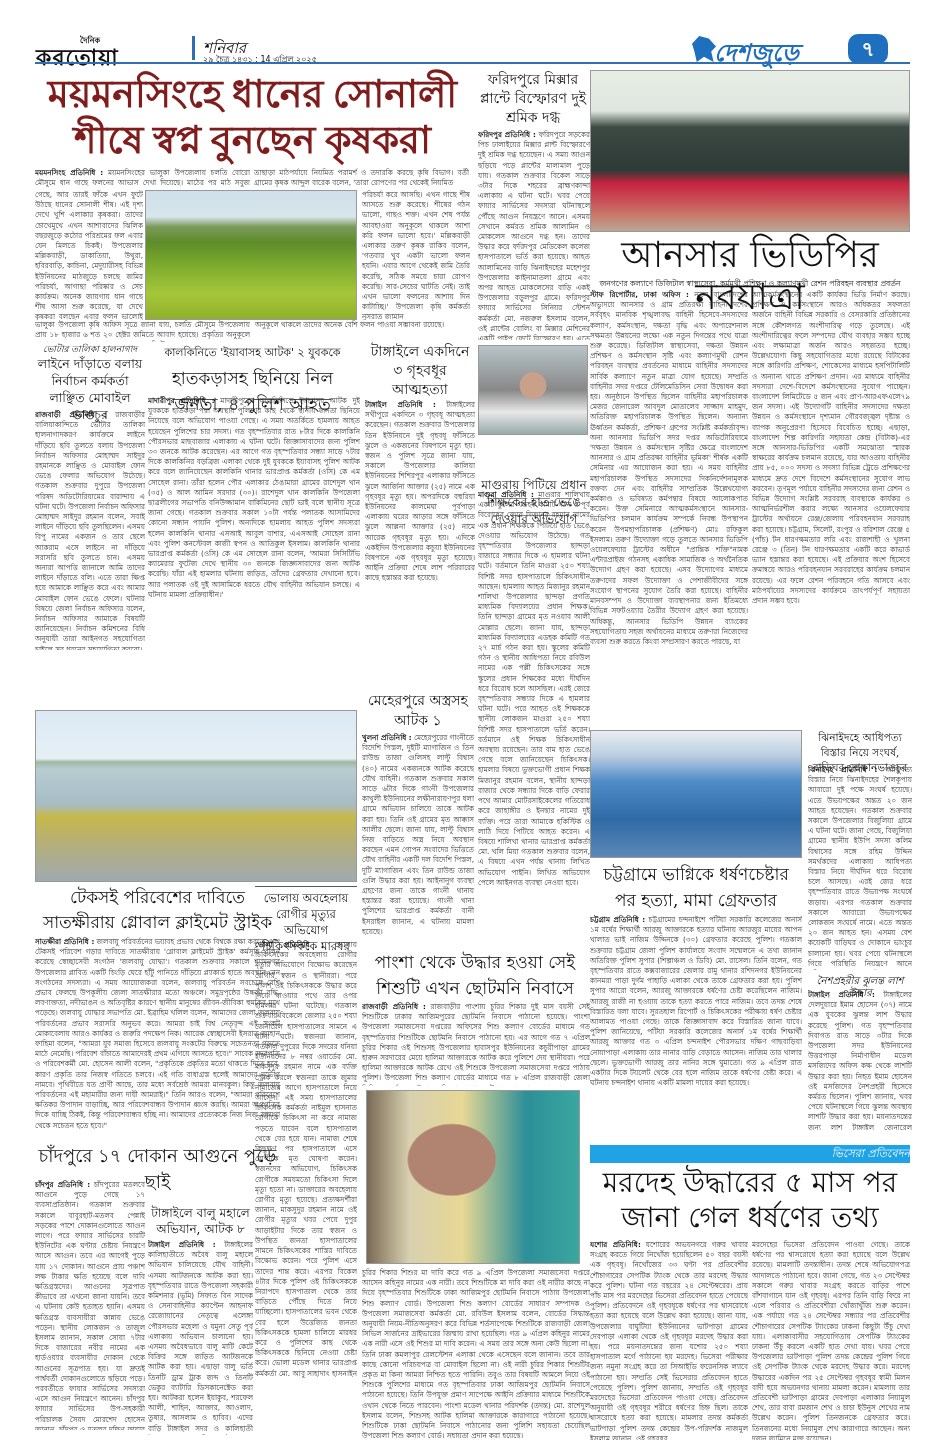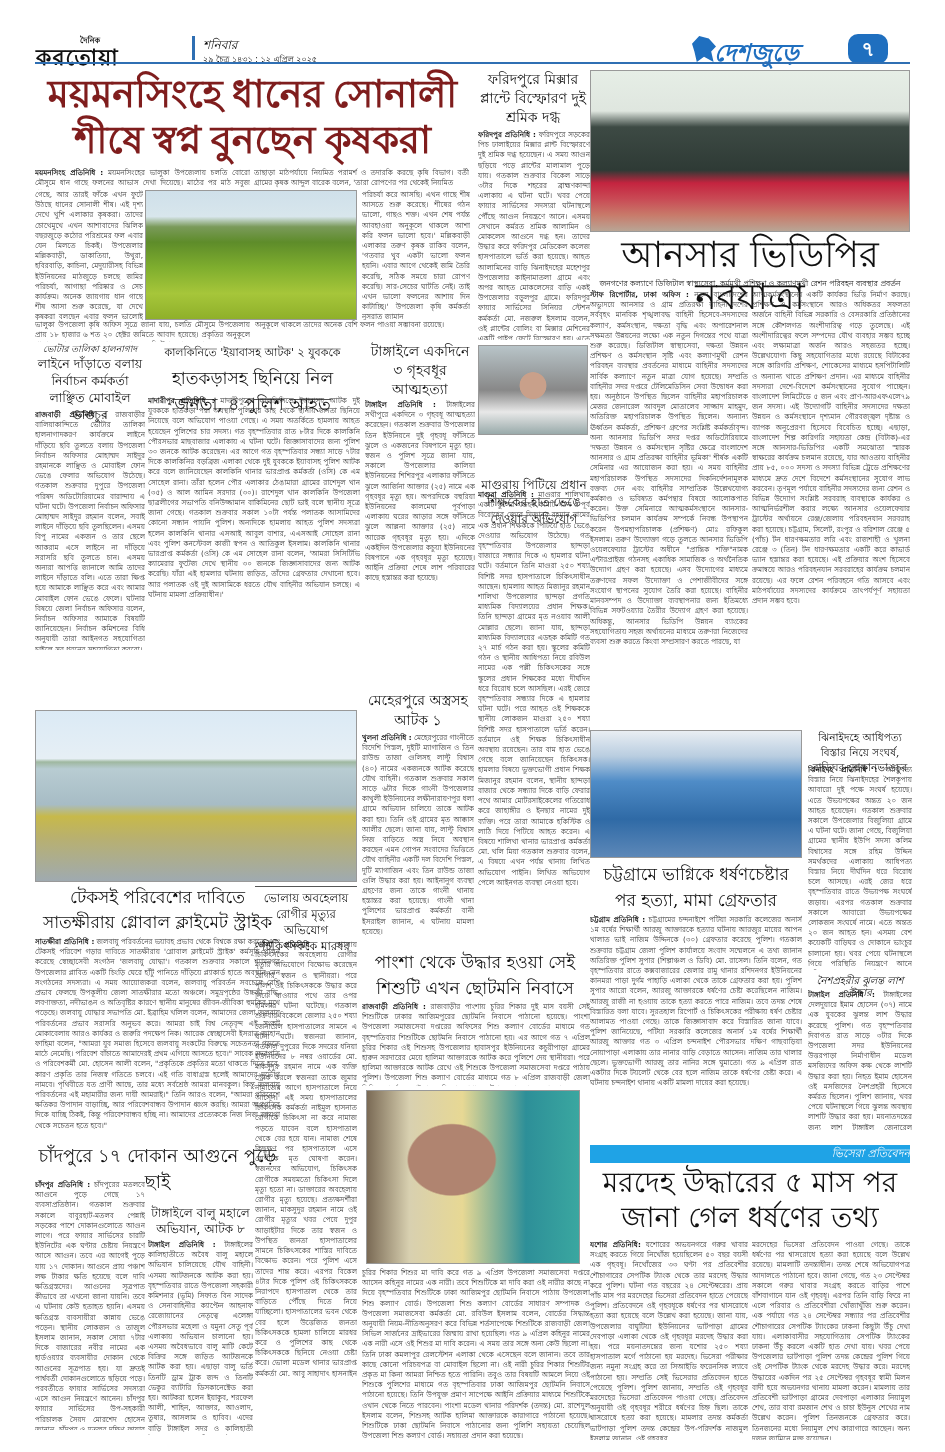--- a/index.html
+++ b/index.html
@@ -2,42 +2,42 @@
 <html><head>
 <meta charset="utf-8">
 <style>
 *{box-sizing:border-box;margin:0;padding:0}
 body{width:945px;height:1452px;background:#fff;position:relative;overflow:hidden;font-family:"DejaVu Sans","Liberation Sans",sans-serif;color:#222}
 .abs{position:absolute}
 .masthead-rule{position:absolute;left:35px;top:62px;width:875px;height:2px;background:#2f6fb3}
 .logo-small{position:absolute;left:80px;top:34px;font-size:8px;font-weight:bold;color:#111}
 .logo{position:absolute;left:36px;top:40px;font-size:22px;font-weight:900;color:#111;letter-spacing:1px;font-family:"DejaVu Serif",serif}
 .logo-bar{position:absolute;left:192px;top:36px;width:3px;height:24px;background:#2f6fb3}
-.day{position:absolute;left:203px;top:36px;font-size:12px;font-style:italic;color:#111}
+.day{position:absolute;left:203px;top:36px;font-size:15px;font-style:italic;color:#111}
 .date{position:absolute;left:203px;top:53px;font-size:8px;color:#111}
 .section-head{position:absolute;left:714px;top:34px;font-size:24px;font-weight:bold;color:#1f6fbf;font-style:italic}
 .page-num{position:absolute;left:848px;top:34px;width:40px;height:30px;background:#1f6fbf;color:#fff;border-radius:10px;font-size:20px;font-weight:bold;text-align:center;line-height:30px}
 .map-icon{position:absolute;left:692px;top:36px;width:24px;height:26px;background:#1f6fbf;clip-path:polygon(30% 0,70% 10%,100% 40%,80% 60%,90% 100%,50% 80%,20% 100%,10% 60%,0 30%)}
 .hl-red{color:#7f1d1d;font-weight:bold;text-align:center;font-family:Liberation Serif, serif}
 .hl{color:#111;text-align:center;font-family:"DejaVu Serif",serif}
 .txt{font-size:7.2px;line-height:10.2px;color:#333;text-align:justify;overflow:hidden}
 .txt b{color:#111}
 .photo{position:absolute;overflow:hidden;border:1px solid #999}
 .rule{position:absolute;background:#555}
 .band{position:absolute;background:#1fa3e6;color:#fff;text-align:right;font-style:italic}
 </style>
 </head>
 <body>
 
 <div>
   <div class="logo-small">দৈনিক</div>
   <div class="logo">করতোয়া</div>
   <div class="logo-bar"></div>
   <div class="day">শনিবার</div>
-  <div class="date">২৯ চৈত্র ১৪৩১ : ১২ এপ্রিল ২০২৫</div>
+  <div class="date">২৯ চৈত্র ১৪৩১ : 14 এপ্রিল ২০২৫</div>
   <div class="map-icon"></div>
   <div class="section-head">দেশজুড়ে</div>
   <div class="page-num">৭</div>
   <div class="masthead-rule"></div>
 </div>
 
 <div>
   <div class="abs hl-red" style="left:35px;top:72px;width:435px;font-size:38px;line-height:44px;">ময়মনসিংহে ধানের সোনালী</div>
   <div class="abs hl-red" style="left:35px;top:118px;width:435px;font-size:38px;line-height:44px;">শীষে স্বপ্ন বুনছেন কৃষকরা</div>
   <div class="abs txt" style="left:35px;top:168px;width:215px;height:22px;"><b>ময়মনসিংহ প্রতিনিধি :</b> <span>ময়মনসিংহের ভালুকা উপজেলায় চলতি বোরো মৌসুমে ধান গাছে ফলনের আভাস দেখা দিয়েছে। মাঠের পর মাঠ সবুজ পাতায় ভরে</span></div>

